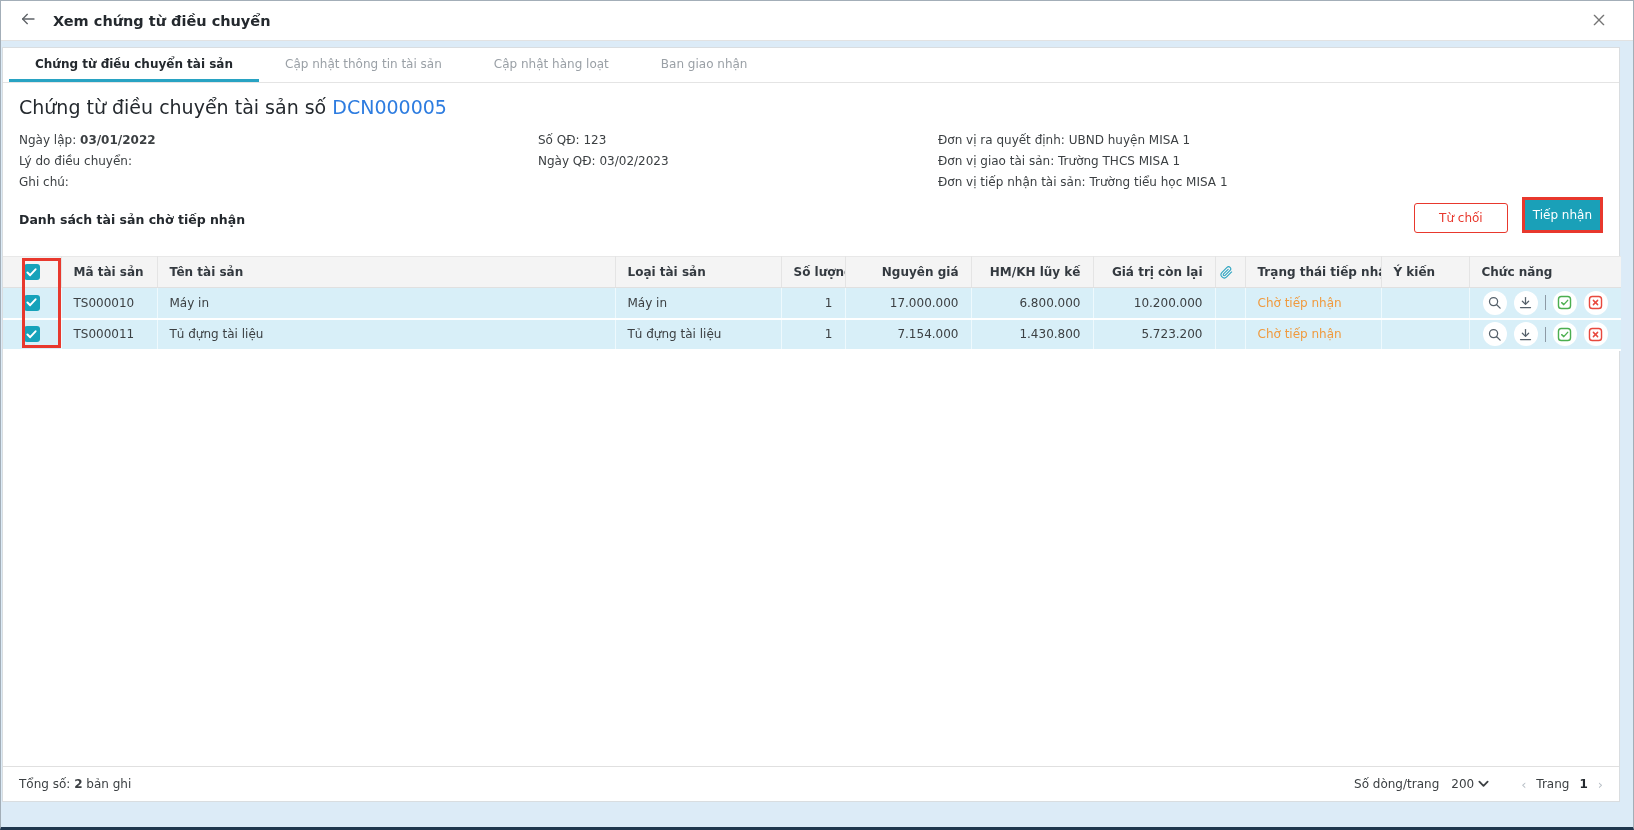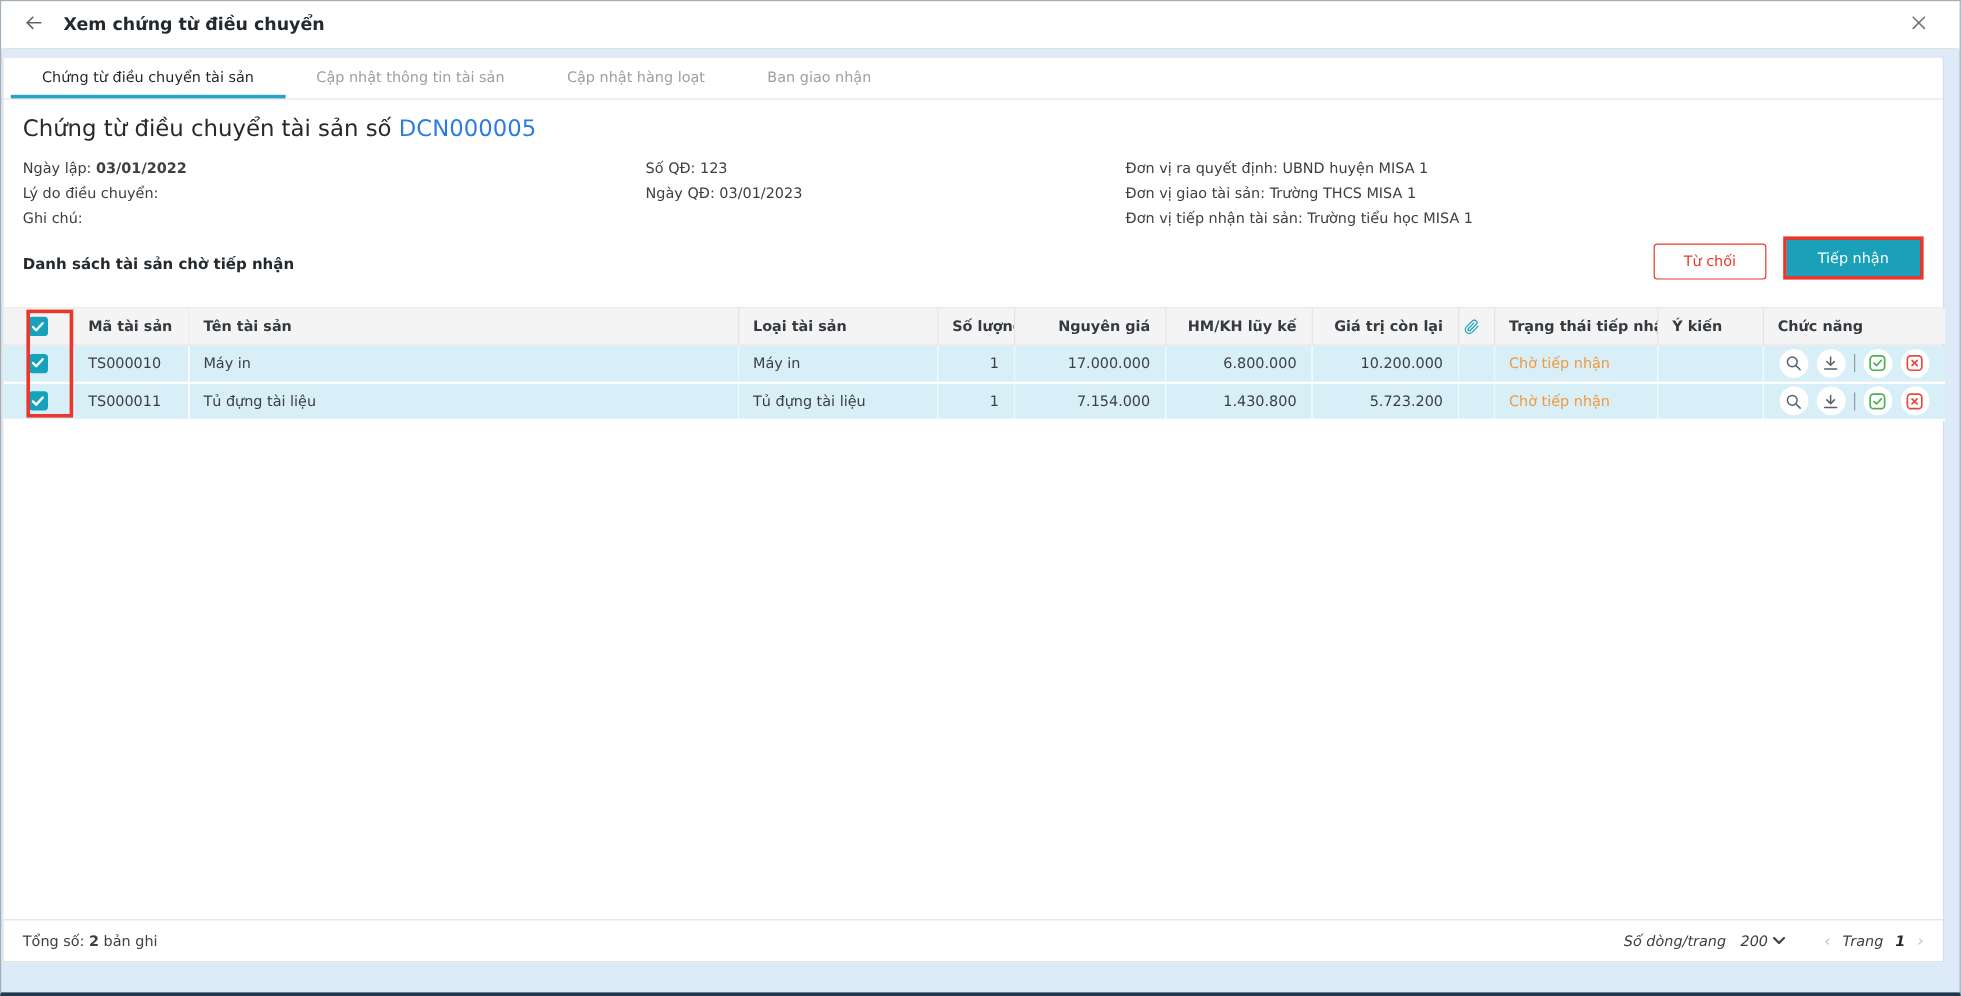--- a/index.html
+++ b/index.html
@@ -30,21 +30,21 @@
     display: flex; flex-direction: column;
   }
 
   
   .tabs { display: flex; border-bottom: 1px solid #e4e4e4; height: 35px; padding: 0 6px; flex: none; }
   .tab {
     padding: 0 26px; display: flex; align-items: center;
     font-size: 12px; color: #9aa0a6; cursor: pointer;
     border-bottom: 3px solid transparent; white-space: nowrap;
   }
-  .tab.active { color: #24292e; font-weight: normal; border-bottom-color: #28a3c3; }
+  .tab.active { color: #24292e; font-weight: bold; border-bottom-color: #28a3c3; }
 
   
   .info { padding: 13px 16px 0 16px; flex: none; }
   .doc-title { font-size: 19px; font-weight: normal; color: #24292e; margin-bottom: 12px; }
   .doc-number { color: #2d7ce0; cursor: pointer; }
   .info-grid { display: flex; font-size: 12px; line-height: 1.75; color: #3c4043; }
   .info-col-1 { width: 519px; flex: none; }
   .info-col-2 { width: 400px; flex: none; }
   .info-col-3 { flex: 1; }
   .info-line .val-bold { font-weight: bold; }
@@ -57,21 +57,21 @@
   .list-title { font-size: 12.5px; font-weight: bold; color: #24292e; padding-bottom: 6px; }
   .toolbar-buttons { display: flex; align-items: flex-end; }
   .btn-reject {
     background: #fff; border: 1px solid #e8382d; color: #e8382d;
     border-radius: 3px; padding: 7px 24px; font-size: 12px; cursor: pointer;
     font-family: inherit;
   }
   .accept-annotation { border: 3px solid #e8382d; margin-left: 14px; }
   .btn-accept {
     background: #1aa0b8; border: none; color: #fff;
-    padding: 8px 26px; font-size: 12px; cursor: pointer; font-family: inherit; display: block;
+    padding: 8px 8px; font-size: 12px; cursor: pointer; font-family: inherit; display: block;
   }
 
   
   .table-wrap { position: relative; flex: none; margin-top: 17px; }
   table { width: 100%; border-collapse: collapse; table-layout: fixed; font-size: 12px; }
   thead th {
     background: #f4f4f4; font-weight: bold; color: #343a40; text-align: left;
     height: 31px; padding: 0 12px; border-top: 1px solid #e8e8e8;
     border-right: 1px solid #e4e4e4; border-bottom: 1px solid #e0e0e0; white-space: nowrap; overflow: hidden;
   }
@@ -108,21 +108,21 @@
   }
 
   .table-empty { flex: 1; background: #fff; }
 
   
   .footerbar {
     flex: none; height: 35px; border-top: 1px solid #e0e0e0;
     display: flex; align-items: center; padding: 0 16px; font-size: 12px; color: #3c4043;
   }
   .total-bold { font-weight: bold; }
-  .footer-right { margin-left: auto; display: flex; align-items: flex-start; gap: 6px; font-style: italic; }
+  .footer-right { margin-left: auto; display: flex; align-items: flex-start; gap: 6px; }
   .rpp-value { display: inline-flex; align-items: center; gap: 4px; cursor: pointer; margin-left: 6px; font-weight: 500; }
   .chev { display: inline-flex; }
   .page-nav { display: inline-flex; align-items: center; gap: 10px; margin-left: 26px; }
   .page-arrow { color: #b8bfc6; font-size: 13px; cursor: pointer; }
   .page-num { font-weight: bold; color: #24292e; }
 </style>
 </head>
 <body>
 
 <div class="screen">
@@ -157,21 +157,21 @@
         <span>Chứng từ điều chuyển tài sản số </span><span class="doc-number">DCN000005</span>
       </div>
       <div class="info-grid">
         <div class="info-col-1">
           <div class="info-line"><span>Ngày lập: </span><span class="val-bold">03/01/2022</span></div>
           <div class="info-line"><span>Lý do điều chuyển:</span><span></span></div>
           <div class="info-line"><span>Ghi chú:</span><span></span></div>
         </div>
         <div class="info-col-2">
           <div class="info-line"><span>Số QĐ: </span><span>123</span></div>
-          <div class="info-line"><span>Ngày QĐ: </span><span>03/01/2023</span></div>
+          <div class="info-line"><span>Ngày QĐ: </span><span>03/02/2023</span></div>
         </div>
         <div class="info-col-3">
           <div class="info-line"><span>Đơn vị ra quyết định: </span><span>UBND huyện MISA 1</span></div>
           <div class="info-line"><span>Đơn vị giao tài sản: </span><span>Trường THCS MISA 1</span></div>
           <div class="info-line"><span>Đơn vị tiếp nhận tài sản: </span><span>Trường tiểu học MISA 1</span></div>
         </div>
       </div>
     </div>
 
     <div class="list-toolbar">

